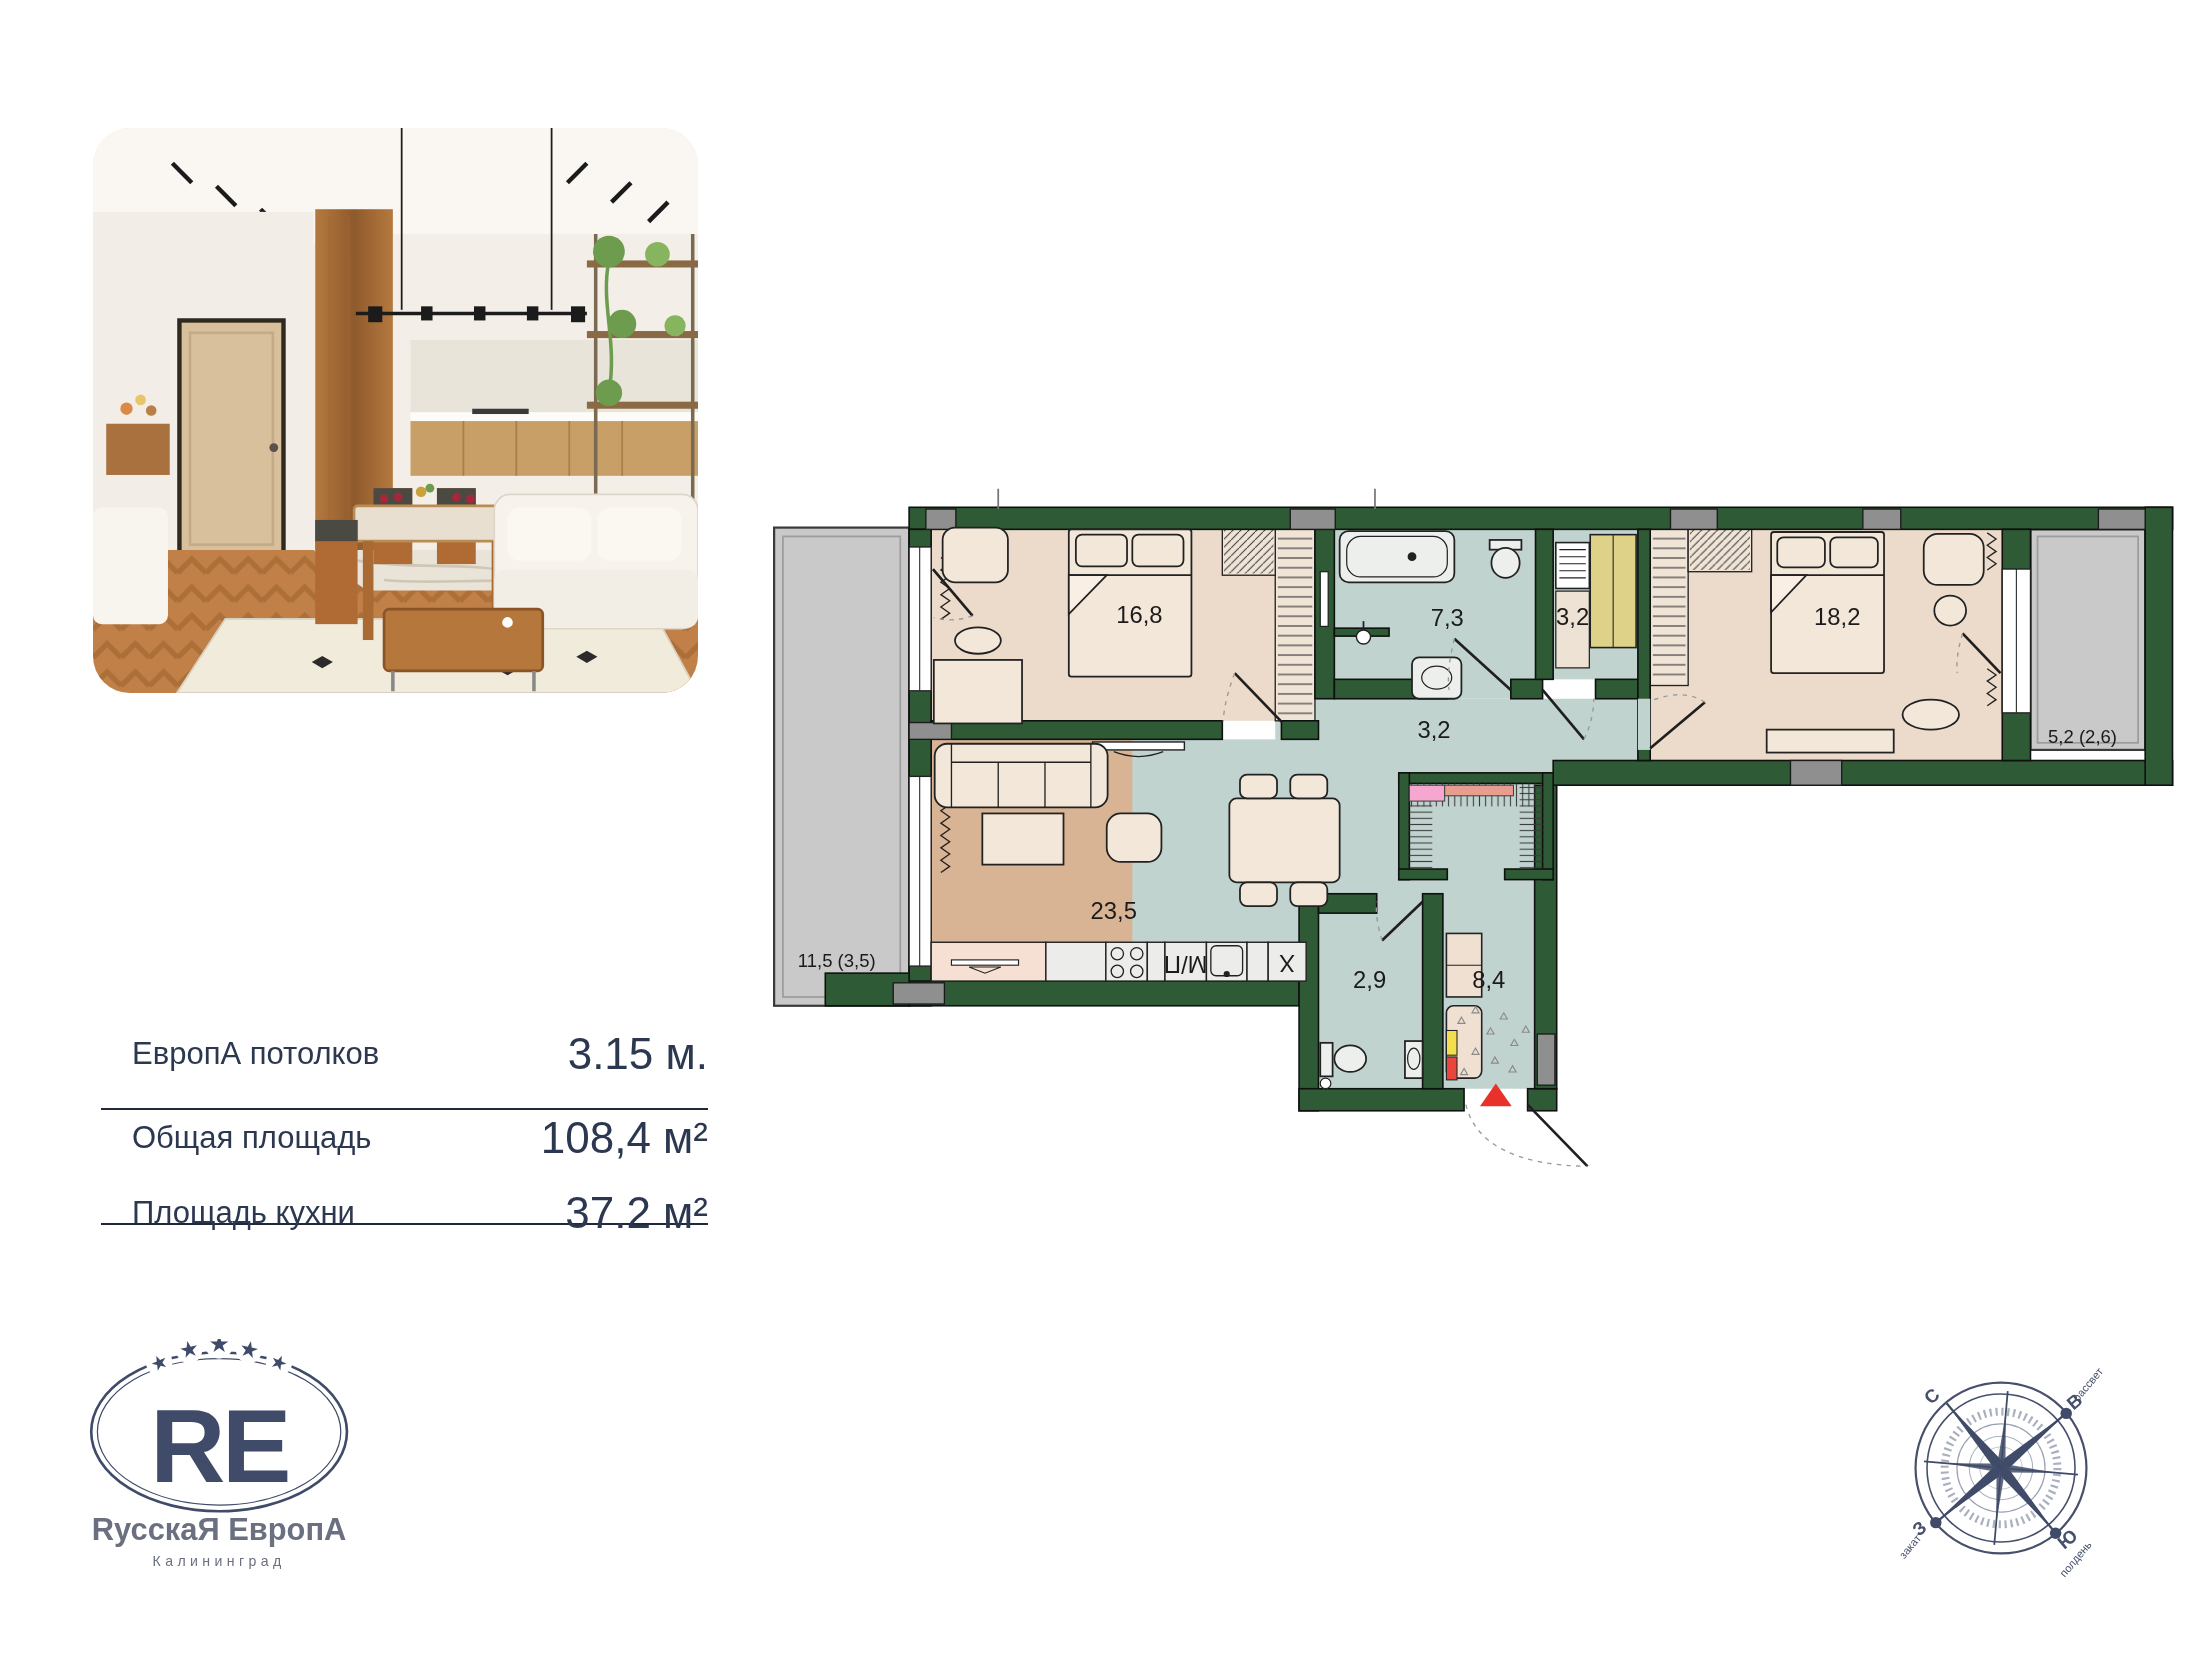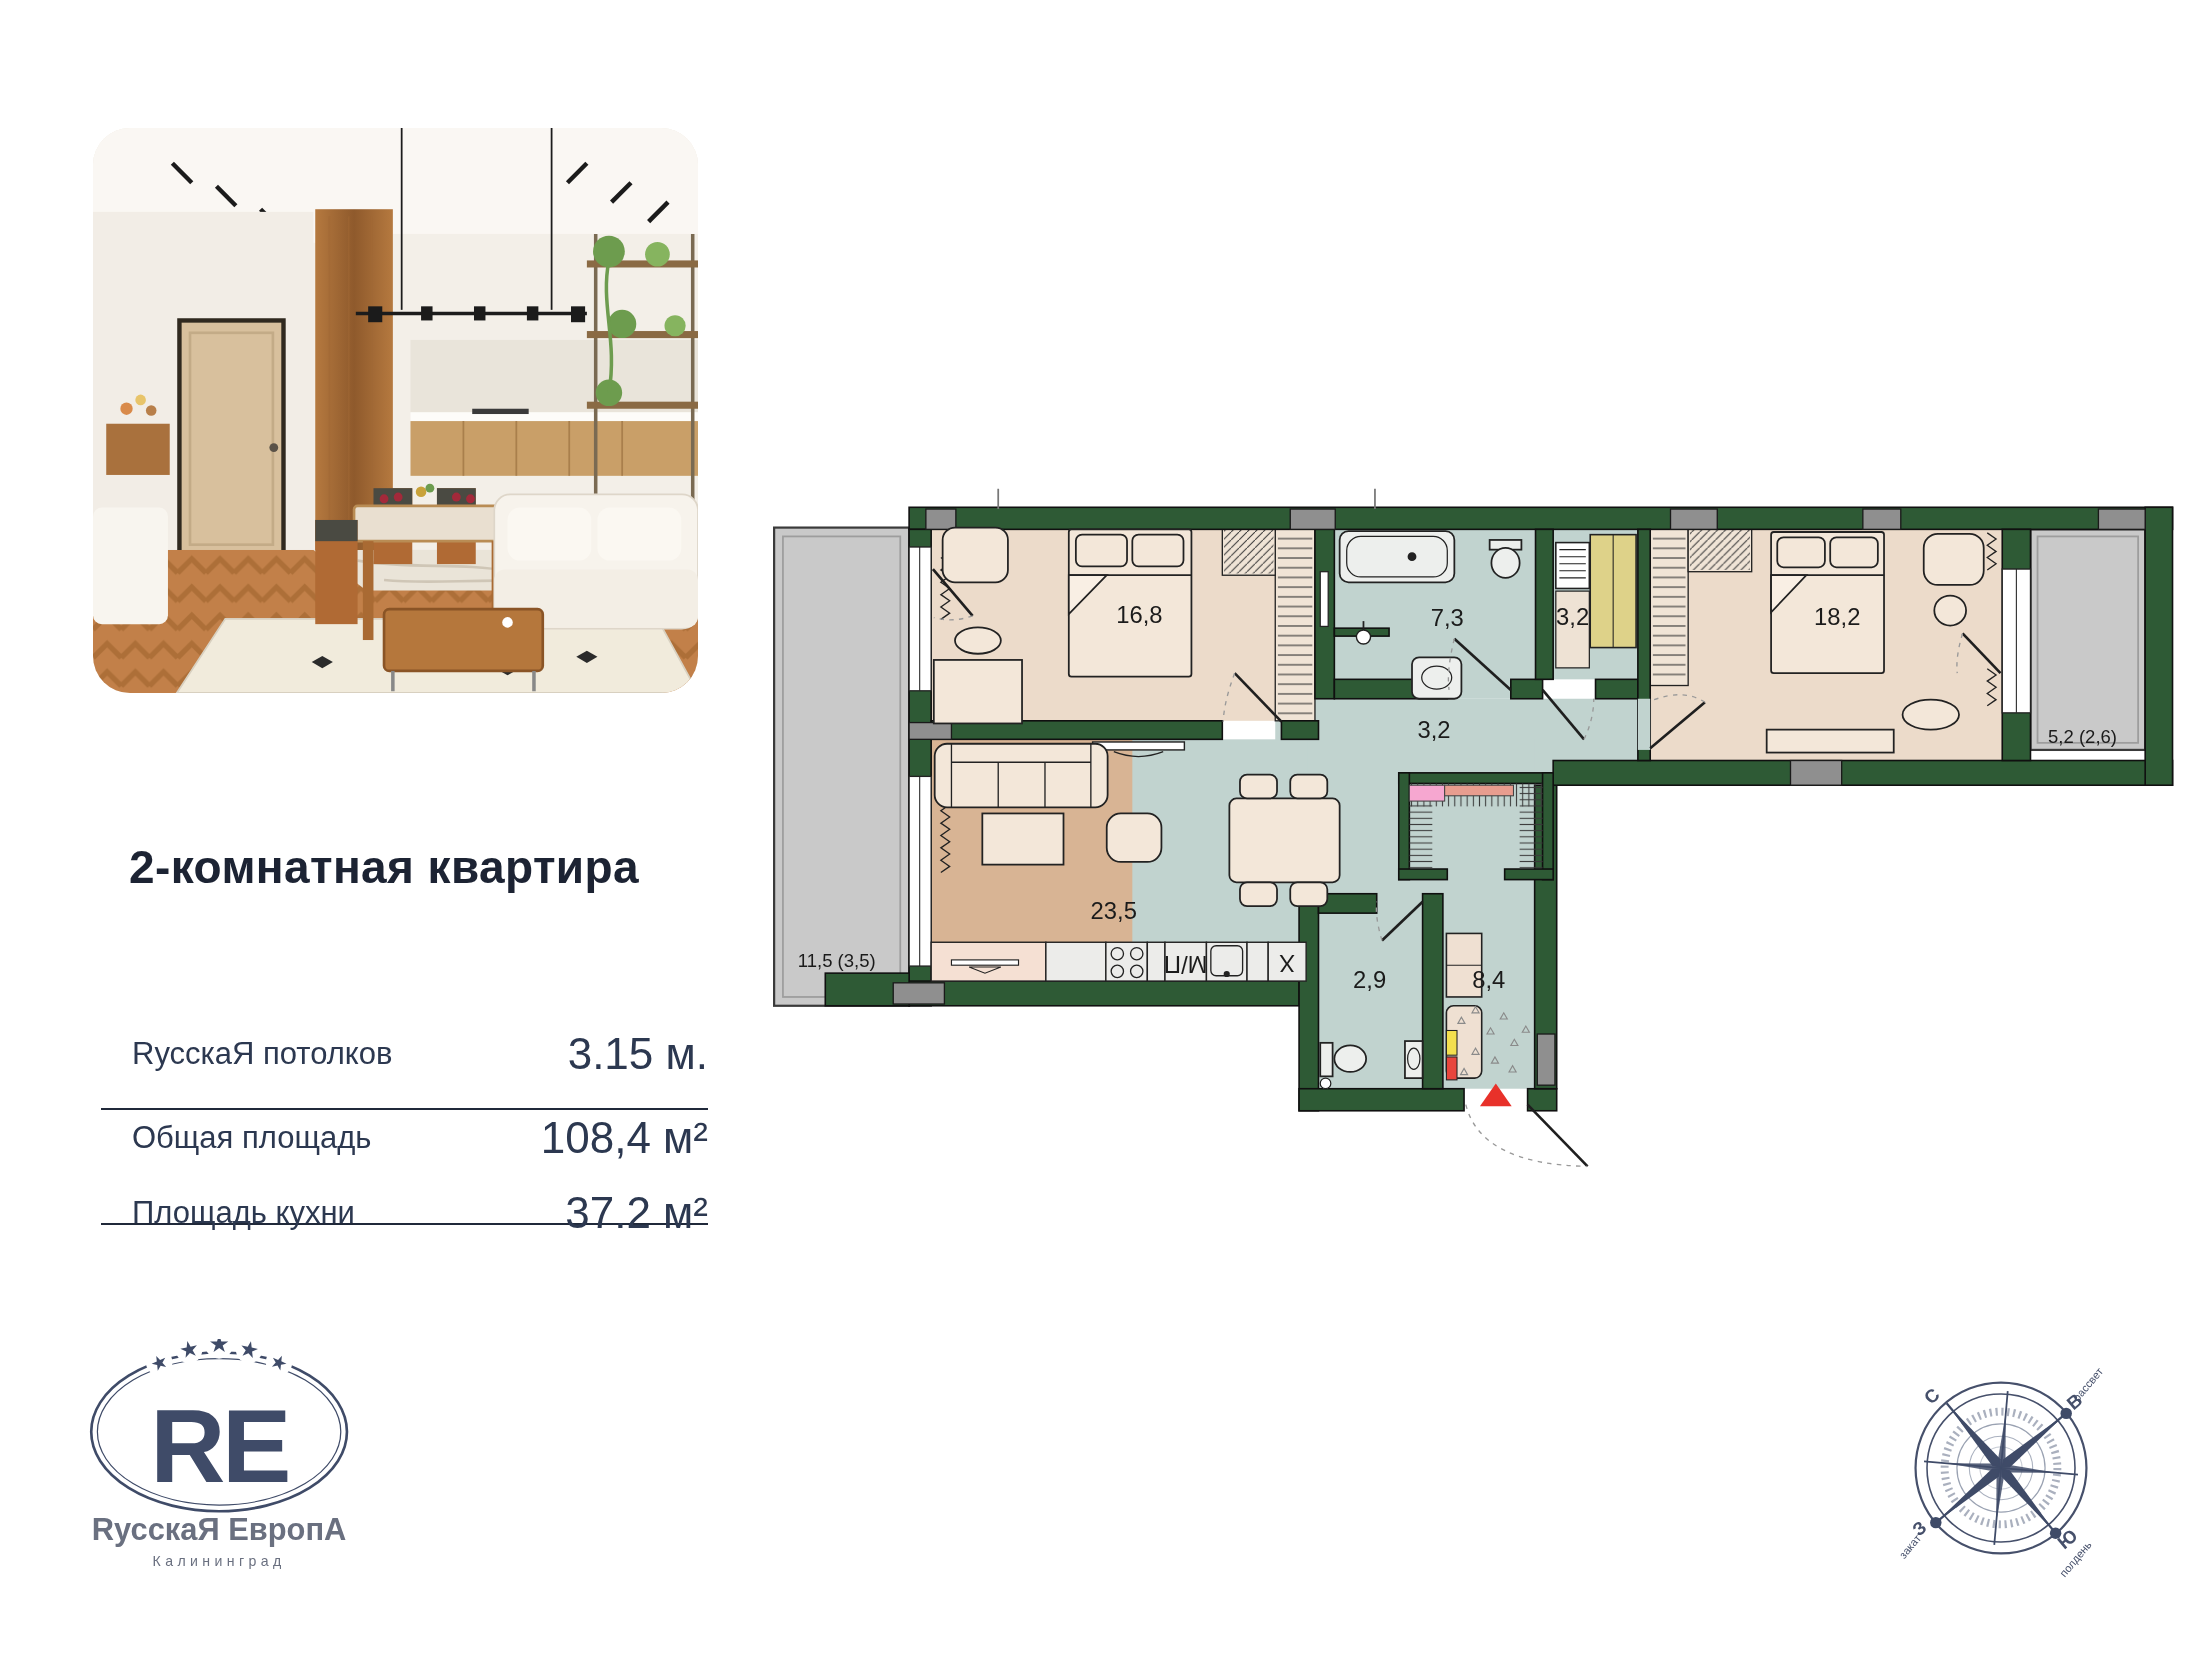--- a/index.html
+++ b/index.html
@@ -134,24 +134,23 @@
       </g>
       <g>
         <rect x="330" y="545" width="180" height="70" rx="6" fill="#b5773c" stroke="#8a5426" stroke-width="3"></rect>
         <line x1="340" y1="615" x2="340" y2="638" stroke="#888" stroke-width="4"></line>
         <line x1="500" y1="615" x2="500" y2="638" stroke="#888" stroke-width="4"></line>
         <circle cx="470" cy="560" r="6" fill="#fff"></circle>
       </g>
     </svg>
   </div>
 
-  <div class="abs title">2-комнатная квартира</div>
 
   <div class="abs spec-row r1">
-    <span class="lab">RусскаЯ потолков</span>
+    <span class="lab">ЕвропА потолков</span>
     <span class="val">3.15 м.</span>
   </div>
   <div class="abs divider d1"></div>
   <div class="abs spec-row r2">
     <span class="lab">Общая площадь</span>
     <span class="val">108,4 м²</span>
   </div>
   <div class="abs divider d2"></div>
   <div class="abs spec-row r3">
     <span class="lab">Площадь кухни</span>

